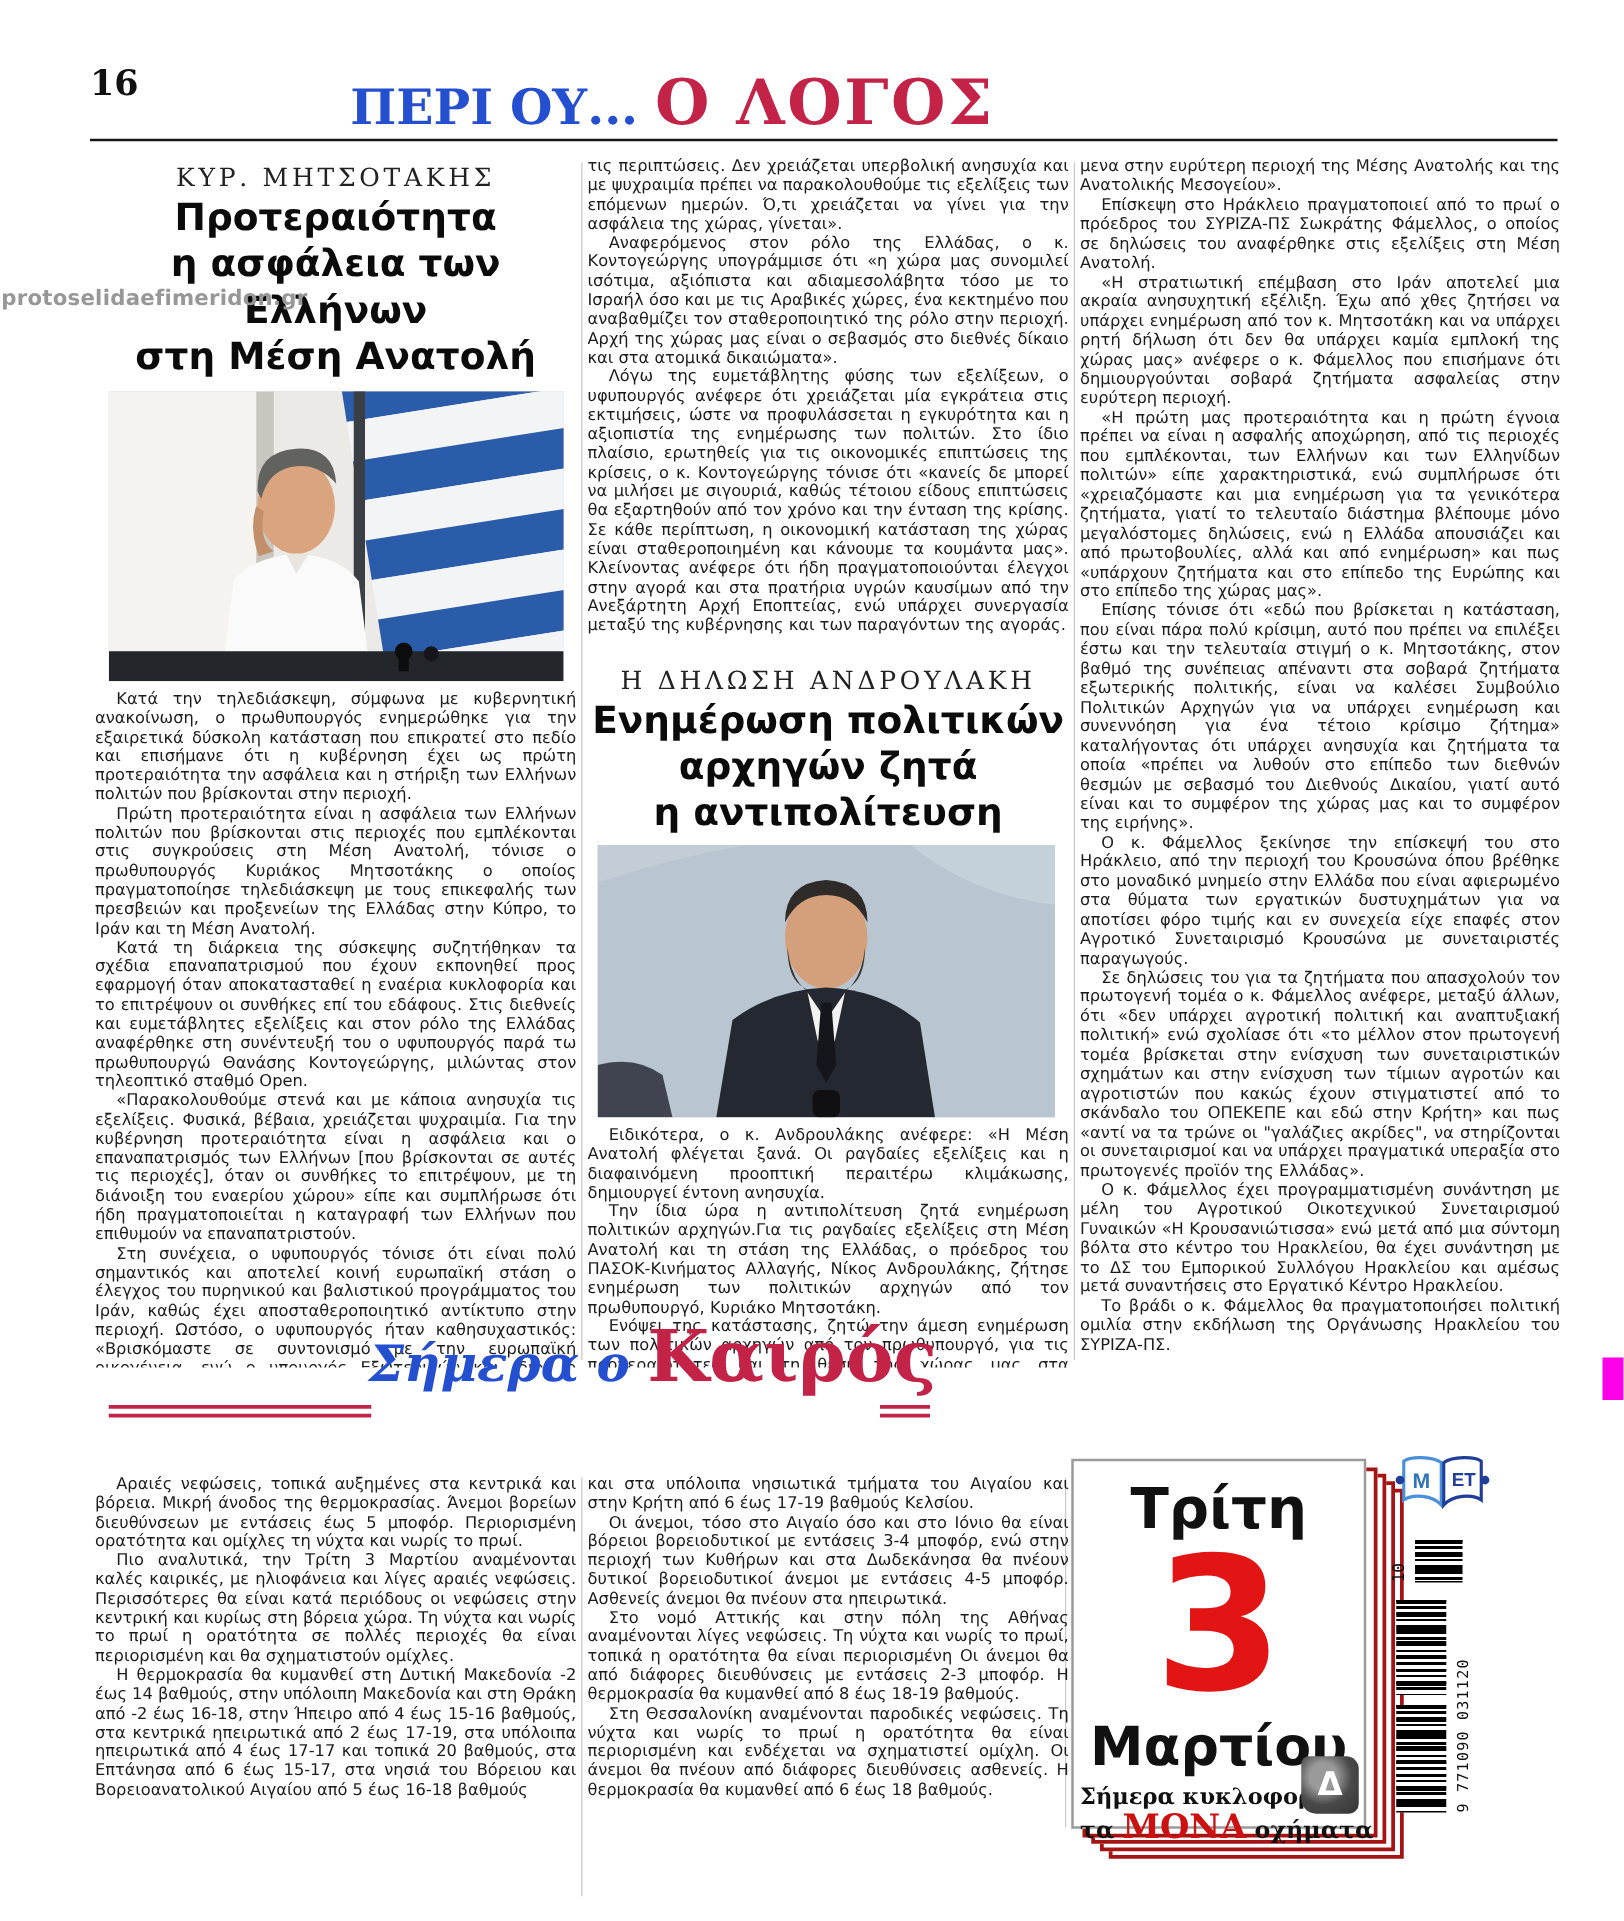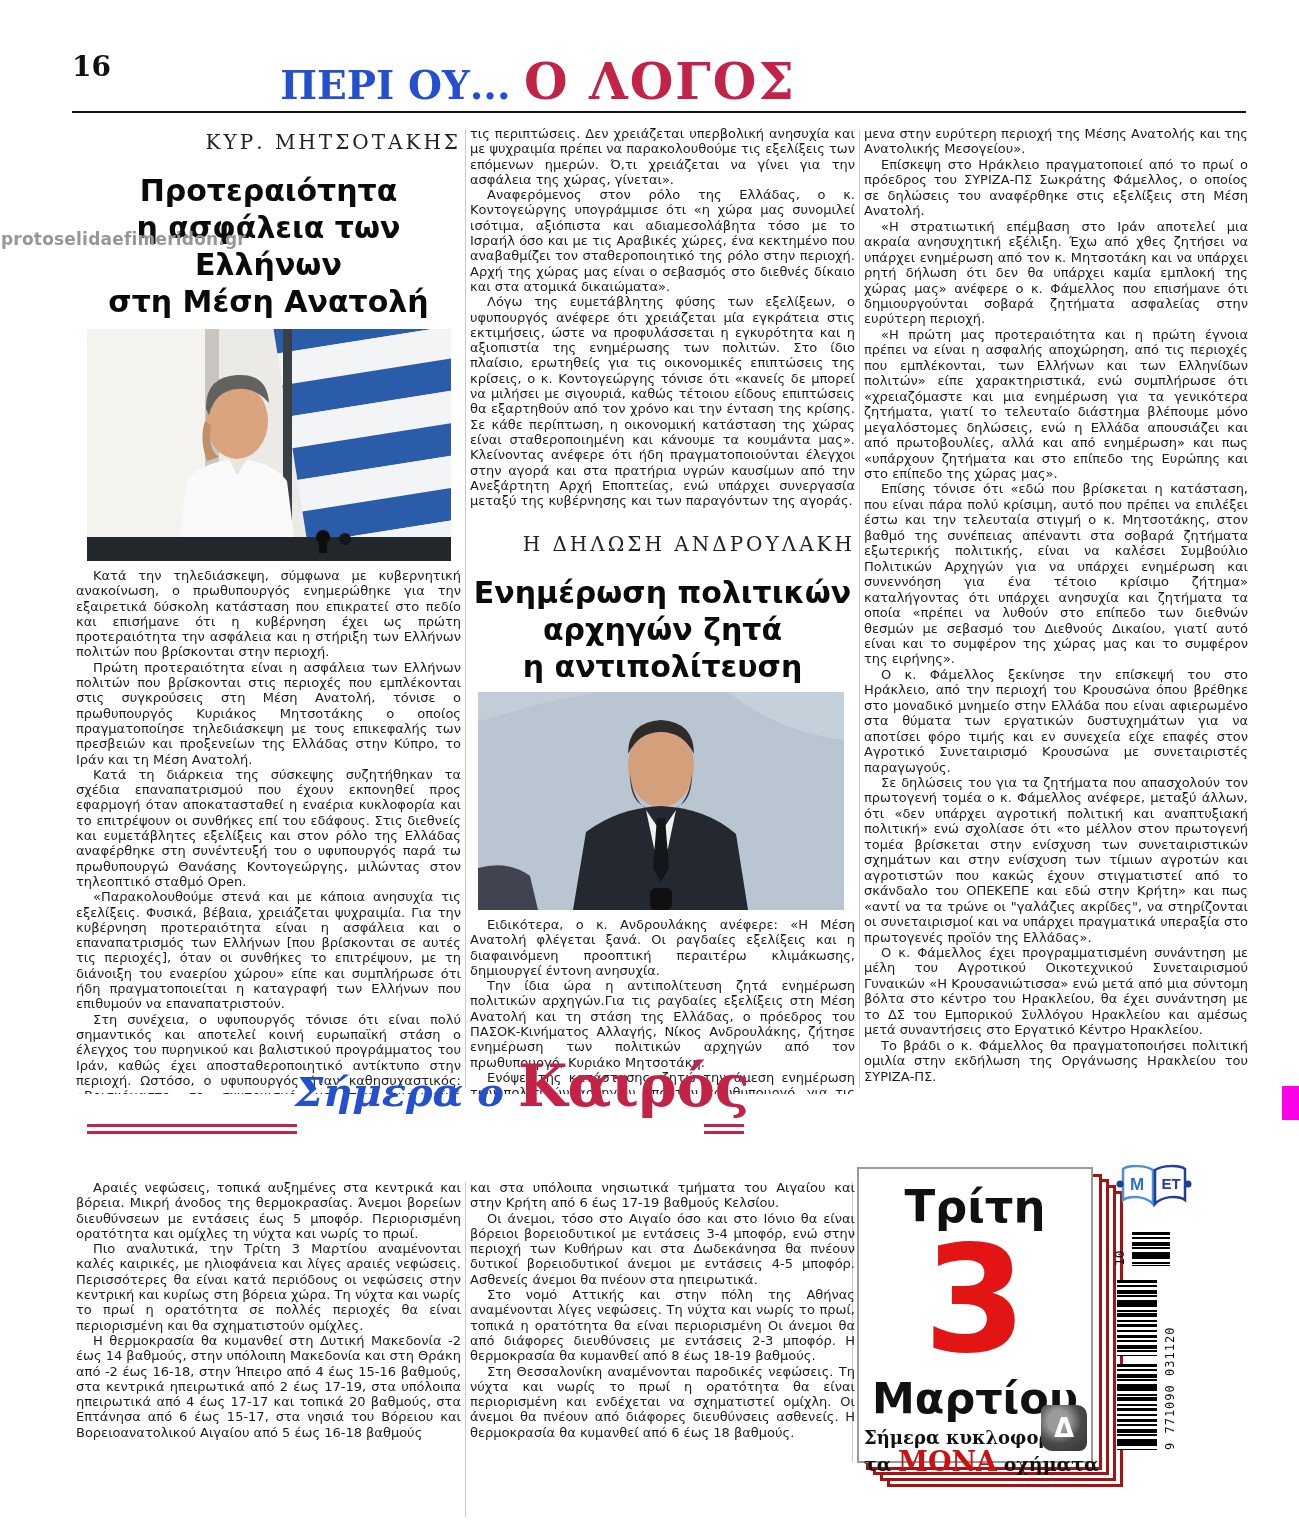--- a/index.html
+++ b/index.html
@@ -23,22 +23,22 @@
   #col1{left:76px;width:385px;height:968px;}
   #col2{left:470px;width:385px;height:968px;}
   #col3{left:864px;width:384px;height:982px;}
   .vrule{position:absolute;width:1px;background:#c9c9c9;}
   #rule-a{left:465px;top:130px;height:958px;}
   #rule-b{left:859px;top:130px;height:958px;}
   #w-rule-a{left:465px;top:1182px;height:335px;}
   #w-rule-b{left:852px;top:1182px;height:280px;}
 
   .kicker{font-family:"DejaVu Serif","Liberation Serif",serif;font-size:20px;letter-spacing:3px;
-          text-align:right;color:#222;margin:4px 0 2px 0;}
-  .headline{font-weight:bold;font-size:30px;line-height:37px;text-align:center;color:#0b0b0b;margin:18px 0 0 0;}
+          text-align:center;color:#222;margin:4px 0 2px 0;}
+  .headline{font-weight:bold;font-size:30px;line-height:37px;text-align:center;color:#0b0b0b;margin:2px 0 0 0;}
   .bp{font-size:13px;line-height:15.3px;text-align:justify;text-indent:17px;margin:0;color:#1c1c1c;}
   .bp.cont{text-indent:0;}
   .bp3{font-size:13px;line-height:15.45px;}
 
   .photo{position:relative;overflow:hidden;background:#dcdcda;}
   #photo1{width:364px;height:232px;margin:9px 0 7px 11px;}
   #photo2{width:366px;height:218px;margin:7px 0 7px 8px;}
   #col2 .preblock{height:402px;overflow:hidden;}
 
   

